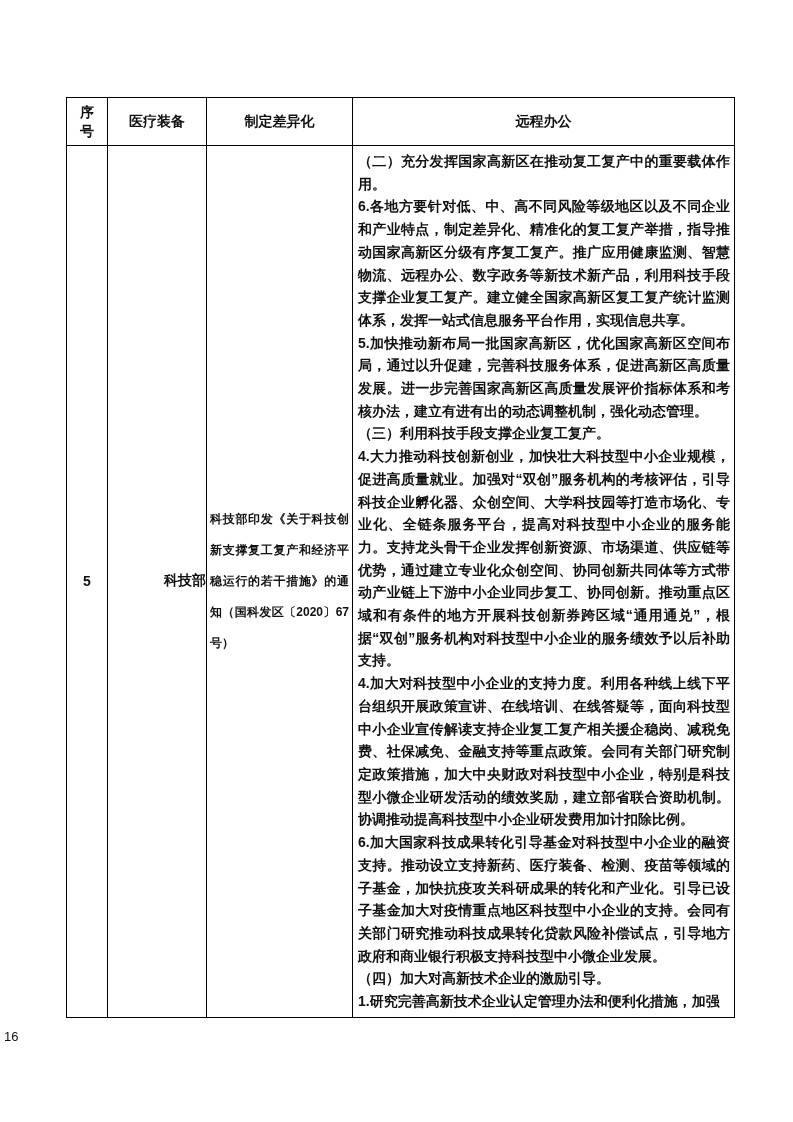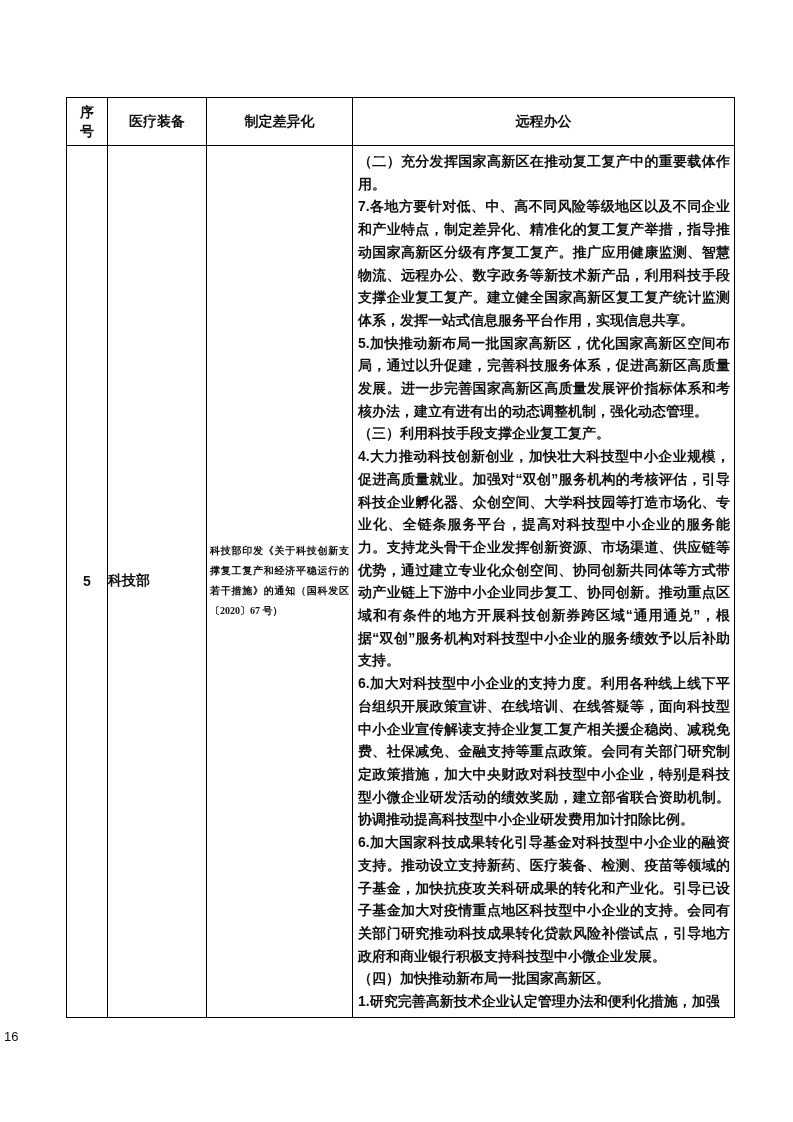--- a/index.html
+++ b/index.html
@@ -60,31 +60,30 @@
     word-break: break-all;
   }
   td.cell-serial {
     font-size: 14px;
     text-align: center;
     vertical-align: middle;
     padding: 0;
   }
   td.cell-agency {
     font-size: 14px;
-    text-align: left;
+    text-align: right;
     vertical-align: middle;
     padding: 0;
   }
   td.cell-doc {
-    font-size: 10px;
+    font-size: 12px;
     vertical-align: middle;
     padding: 0 1px;
-    line-height: 20px;
+    line-height: 31px;
     text-align: justify;
-    font-family: Liberation Serif, serif;
   }
   td.cell-doc .doc-title-inner {
     display: block;
     padding: 0 2px;
   }
   td.cell-content {
     font-size: 14px;
     vertical-align: top;
     padding: 4px 4px 4px 5px;
     line-height: 22.7px;
@@ -128,27 +127,27 @@
         <th>远程办公</th>
       </tr>
       <tr class="body-row">
         <td class="cell-serial">5</td>
         <td class="cell-agency">科技部</td>
         <td class="cell-doc">
           <span class="doc-title-inner">科技部印发《关于科技创新支撑复工复产和经济平稳运行的若干措施》的通知（国科发区〔2020〕67 号）</span>
         </td>
         <td class="cell-content">
           <p>（二）充分发挥国家高新区在推动复工复产中的重要载体作用。</p>
-          <p>7.各地方要针对低、中、高不同风险等级地区以及不同企业和产业特点，制定差异化、精准化的复工复产举措，指导推动国家高新区分级有序复工复产。推广应用健康监测、智慧物流、远程办公、数字政务等新技术新产品，利用科技手段支撑企业复工复产。建立健全国家高新区复工复产统计监测体系，发挥一站式信息服务平台作用，实现信息共享。</p>
+          <p>6.各地方要针对低、中、高不同风险等级地区以及不同企业和产业特点，制定差异化、精准化的复工复产举措，指导推动国家高新区分级有序复工复产。推广应用健康监测、智慧物流、远程办公、数字政务等新技术新产品，利用科技手段支撑企业复工复产。建立健全国家高新区复工复产统计监测体系，发挥一站式信息服务平台作用，实现信息共享。</p>
           <p>5.加快推动新布局一批国家高新区，优化国家高新区空间布局，通过以升促建，完善科技服务体系，促进高新区高质量发展。进一步完善国家高新区高质量发展评价指标体系和考核办法，建立有进有出的动态调整机制，强化动态管理。</p>
           <p>（三）利用科技手段支撑企业复工复产。</p>
           <p>4.大力推动科技创新创业，加快壮大科技型中小企业规模，促进高质量就业。加强对“双创”服务机构的考核评估，引导科技企业孵化器、众创空间、大学科技园等打造市场化、专业化、全链条服务平台，提高对科技型中小企业的服务能力。支持龙头骨干企业发挥创新资源、市场渠道、供应链等优势，通过建立专业化众创空间、协同创新共同体等方式带动产业链上下游中小企业同步复工、协同创新。推动重点区域和有条件的地方开展科技创新券跨区域“通用通兑”，根据“双创”服务机构对科技型中小企业的服务绩效予以后补助支持。</p>
-          <p>6.加大对科技型中小企业的支持力度。利用各种线上线下平台组织开展政策宣讲、在线培训、在线答疑等，面向科技型中小企业宣传解读支持企业复工复产相关援企稳岗、减税免费、社保减免、金融支持等重点政策。会同有关部门研究制定政策措施，加大中央财政对科技型中小企业，特别是科技型小微企业研发活动的绩效奖励，建立部省联合资助机制。协调推动提高科技型中小企业研发费用加计扣除比例。</p>
+          <p>4.加大对科技型中小企业的支持力度。利用各种线上线下平台组织开展政策宣讲、在线培训、在线答疑等，面向科技型中小企业宣传解读支持企业复工复产相关援企稳岗、减税免费、社保减免、金融支持等重点政策。会同有关部门研究制定政策措施，加大中央财政对科技型中小企业，特别是科技型小微企业研发活动的绩效奖励，建立部省联合资助机制。协调推动提高科技型中小企业研发费用加计扣除比例。</p>
           <p>6.加大国家科技成果转化引导基金对科技型中小企业的融资支持。推动设立支持新药、医疗装备、检测、疫苗等领域的子基金，加快抗疫攻关科研成果的转化和产业化。引导已设子基金加大对疫情重点地区科技型中小企业的支持。会同有关部门研究推动科技成果转化贷款风险补偿试点，引导地方政府和商业银行积极支持科技型中小微企业发展。</p>
-          <p>（四）加快推动新布局一批国家高新区。</p>
+          <p>（四）加大对高新技术企业的激励引导。</p>
           <p>1.研究完善高新技术企业认定管理办法和便利化措施，加强</p>
         </td>
       </tr>
     </tbody>
   </table>
 
   <div class="page-number">16</div>
 
 </div>
 

